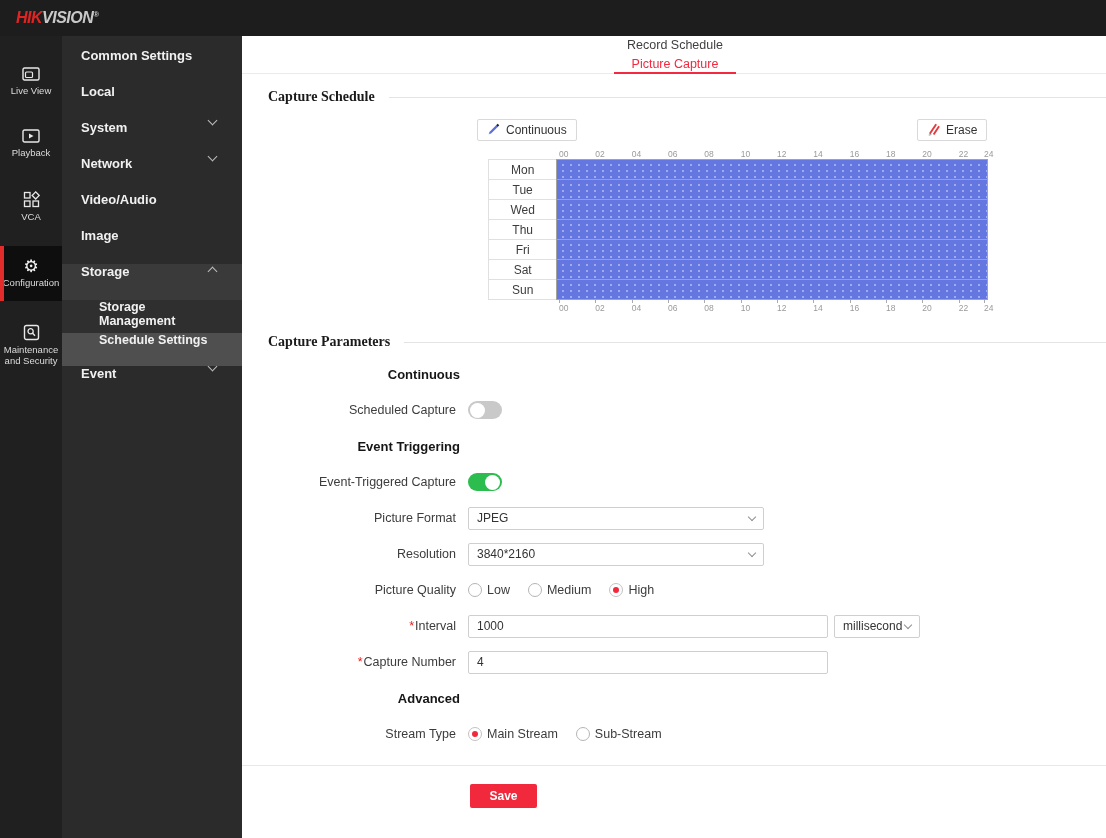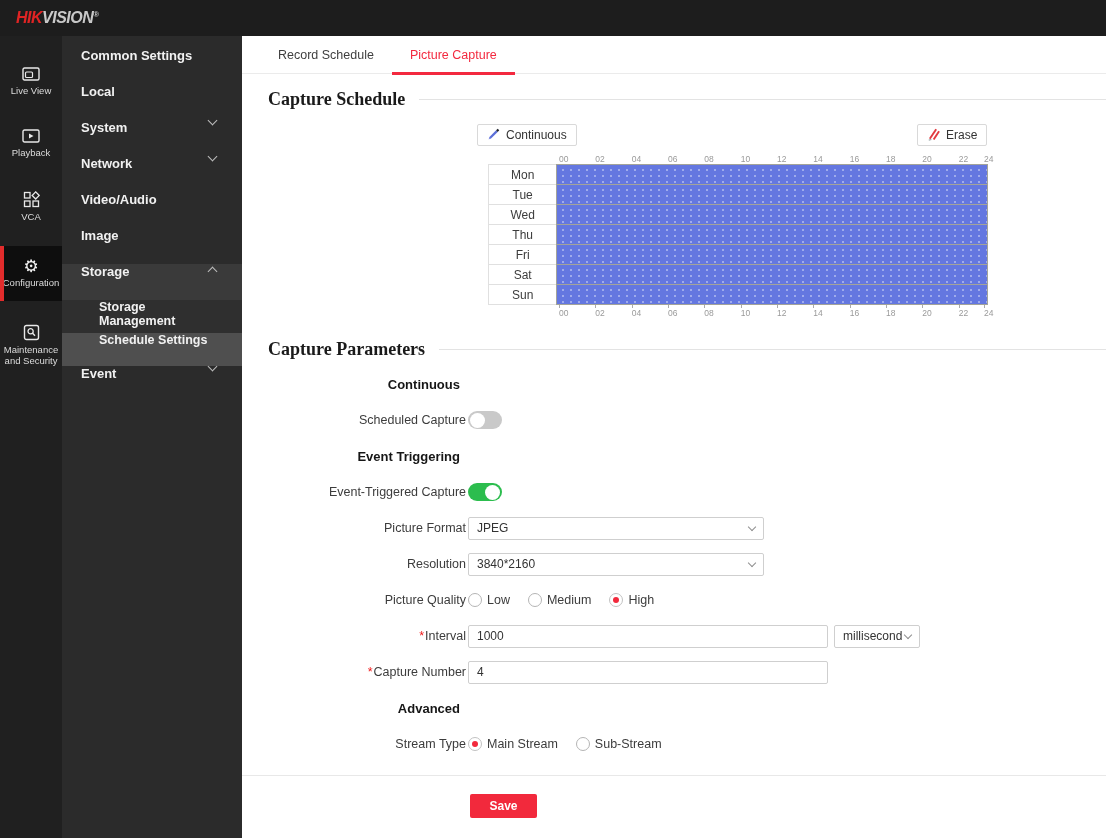--- a/index.html
+++ b/index.html
@@ -36,31 +36,31 @@
   .side-item.storage-row { background:#3a3a3a; }
   .side-item.sub-bg { background:#2f2f2f; }
   .side-item.active-sub { background:#4f4f4f; }
   .chev { width:7px; height:7px; border-right:1.6px solid #bdbdbd; border-bottom:1.6px solid #bdbdbd;
     transform:rotate(45deg); margin-top:-3px; }
   .chev.up { transform:rotate(-135deg); margin-top:4px; }
 
   
   .content { left:242px; top:36px; width:864px; height:802px; background:#fff; }
 
-  .tabbar { height:38px; display:flex; align-items:center; padding-left:18px;
-    border-bottom:1px solid #ebebeb; }
+  .tabbar { height:38px; display:flex; align-items:center; padding-left:2px;
+    border-bottom:1px solid #ebebeb;flex-direction:column; }
   .tab { position:relative; padding:0 18px; font-size:12.5px; color:#3f3f3f;
     height:38px; display:flex; align-items:center; cursor:pointer; }
   .tab.active { color:#f3293f; }
   .tab.active::after { content:""; position:absolute; left:0; right:0; bottom:-1px;
     height:2.5px; background:#f3293f; }
 
   .section-head { display:flex; align-items:center; gap:14px; margin:15px 0 0 26px; }
   .section-head .stitle { font-family:"Liberation Serif", serif; font-weight:bold;
-    font-size:18px; color:#1a1a1a; white-space:nowrap; }
+    font-size:14px; color:#1a1a1a; white-space:nowrap; }
   .section-head .rule { flex:1; height:1px; background:#e3e3e3; margin-right:0; }
 
   .btnrow { position:relative; height:22px; margin-top:14px; }
   .tool-btn { position:absolute; top:0; height:22px; display:flex; align-items:center; gap:5px;
     border:1px solid #d9d9d9; background:#fff; border-radius:2px; padding:0 9px;
     font-size:12px; color:#333; cursor:pointer; }
   .tool-btn.continuous { left:235px; }
   .tool-btn.erase { left:675px; }
 
   
@@ -77,21 +77,21 @@
     display:flex; align-items:center; justify-content:center;
     font-size:12px; color:#3c3c3c; }
   .scell { width:436px; height:21px; margin-left:-1px; border:1px solid #a3a399;
     background-color:#6477e0;
     background-image:radial-gradient(circle, rgba(255,255,255,0.38) 1.1px, transparent 1.2px);
     background-size:8px 6px; background-position:2px 2px; cursor:crosshair; }
 
   
   .form { margin-top:6px; }
   .frow { display:flex; align-items:center; height:36px; }
-  .flabel { width:226px; text-align:right; padding-right:2px; font-size:12.5px; color:#3c3c3c; }
+  .flabel { width:226px; text-align:right; padding-right:12px; font-size:12.5px; color:#3c3c3c; }
   .flabel .req { color:#f01919; margin-right:1px; }
   .fhead  { width:226px; text-align:right; padding-right:8px; font-weight:bold; font-size:13px; color:#161616; }
 
   .toggle { width:34px; height:18px; border-radius:9px; background:#c9c9c9; position:relative; cursor:pointer; }
   .toggle .knob { position:absolute; top:1.5px; left:2px; width:15px; height:15px; border-radius:50%; background:#fff; }
   .toggle.on { background:#2cbd4e; }
   .toggle.on .knob { left:auto; right:2px; }
 
   .select { width:296px; height:23px; border:1px solid #cfcfcf; border-radius:2px;
     display:flex; align-items:center; padding:0 8px; font-size:12px; color:#333; cursor:pointer; }

